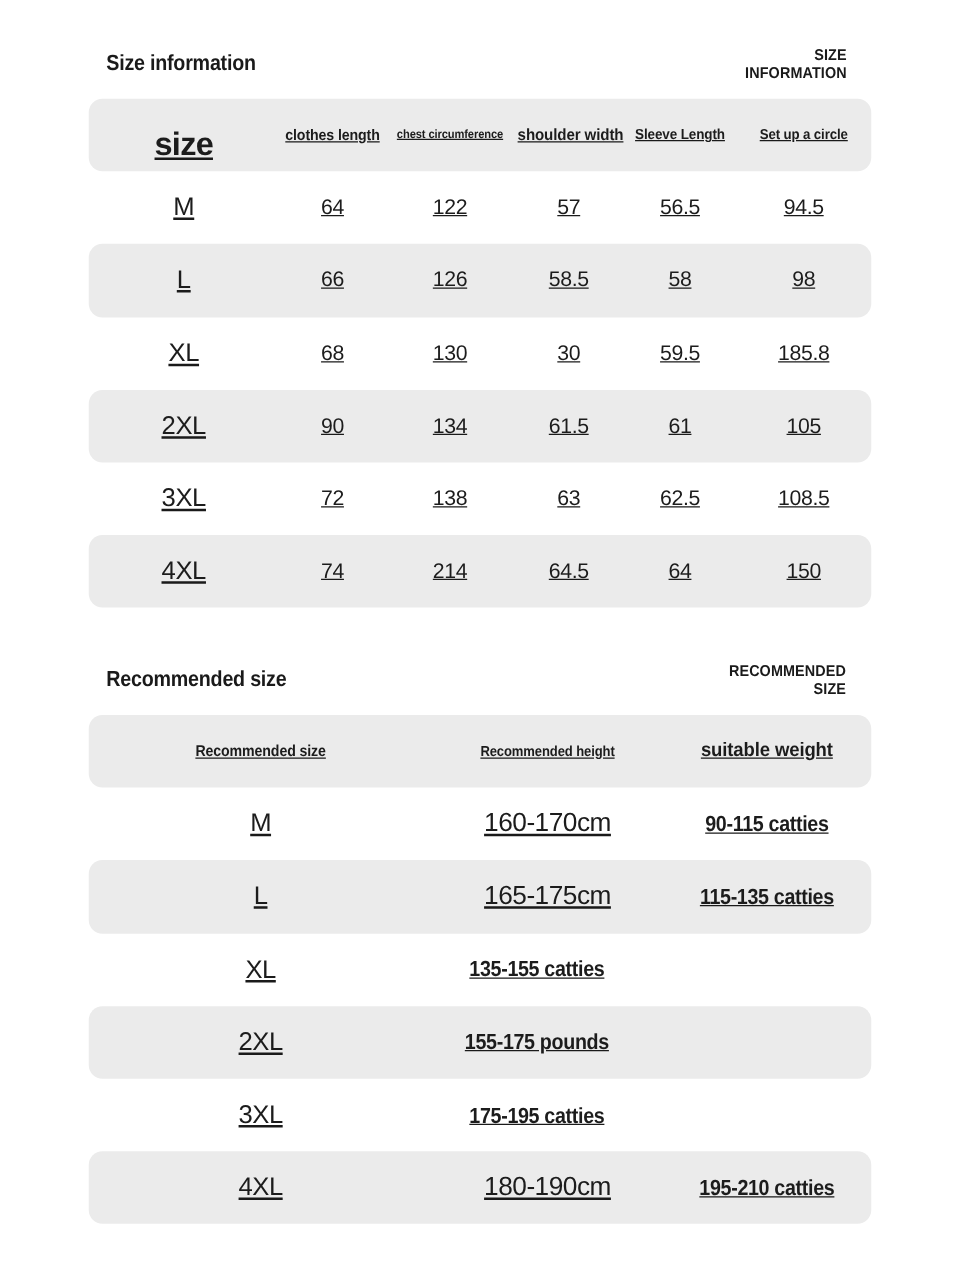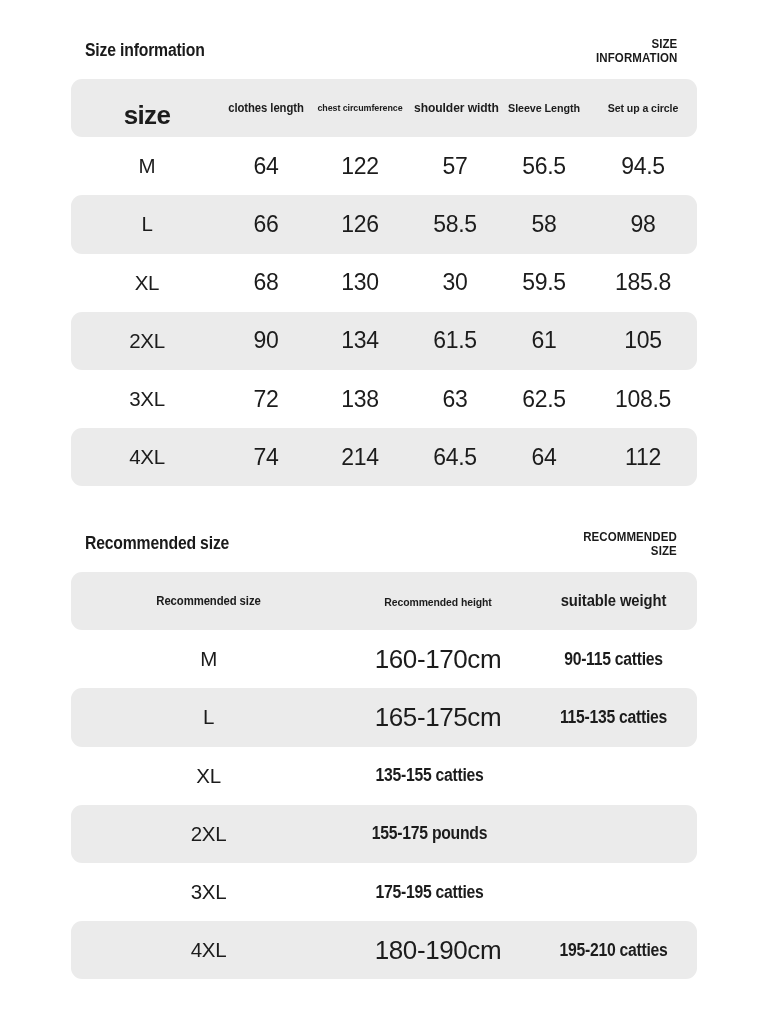--- a/index.html
+++ b/index.html
@@ -13,20 +13,21 @@
     overflow: hidden;
     font-family: "Liberation Sans Narrow", "Liberation Sans", sans-serif;
     color: #1a1a1a;
     position: relative;
   }
 
   .section {
     position: absolute;
     left: 71px;
     width: 626px;
+    text-decoration: underline;
   }
   #size-section { top: 40px; }
   #rec-section  { top: 533px; }
 
   
   .sec-head {
     position: relative;
     height: 34px;
   }
   .sec-title {
@@ -98,38 +99,38 @@
     letter-spacing: -0.6px;
     padding-top: 14px;
     transform: scaleX(1);
   }
   #size-table .hdr .c2 { font-size: 9.6px; line-height: 12px; }
   #size-table .hdr .c4 { font-size: 11.6px; }
   #size-table .hdr .c5 { font-size: 11.4px; }
   #size-table .hdr .c1 { font-size: 12.2px; }
   #size-table .hdr .c3 { font-size: 13px; }
 
-  #size-table .body .cell { font-size: 23px; letter-spacing: -0.3px; }
+  #size-table .body .cell { font-size: 17px; letter-spacing: -0.3px; }
   #size-table .body .c0  { font-size: 20.5px; }
 
   
   #rec-table .c0 { width: 275px; }
   #rec-table .c1 { width: 184px; }
   #rec-table .c2 { width: 167px; }
 
   #rec-table .hdr .cell {
     font-size: 12.6px;
     font-weight: bold;
     letter-spacing: -0.1px;
     transform: scaleX(0.9);
   }
   #rec-table .hdr .c1 { font-size: 11.6px; }
   #rec-table .hdr .c2 { font-size: 15.6px; transform: scaleX(0.95); }
 
-  #rec-table .body .cell { font-size: 26px; letter-spacing: -0.4px; }
+  #rec-table .body .cell { font-size: 21px; letter-spacing: -0.4px; }
   #rec-table .body .c0   { font-size: 20.5px; }
   #rec-table .body .c2   {
     font-size: 17.5px;
     font-weight: bold;
     letter-spacing: -0.3px;
     transform: scaleX(0.9);
   }
 </style>
 </head>
 <body>
@@ -201,21 +202,21 @@
         <div class="cell c4">62.5</div>
         <div class="cell c5">108.5</div>
       </div>
 
       <div class="row shaded">
         <div class="cell c0">4XL</div>
         <div class="cell c1">74</div>
         <div class="cell c2">214</div>
         <div class="cell c3">64.5</div>
         <div class="cell c4">64</div>
-        <div class="cell c5">112</div>
+        <div class="cell c5">150</div>
       </div>
 
     </div>
   </div>
 </div>
 
 <div class="section" id="rec-section">
 
   <div class="sec-head">
     <div class="sec-title">Recommended size</div>

